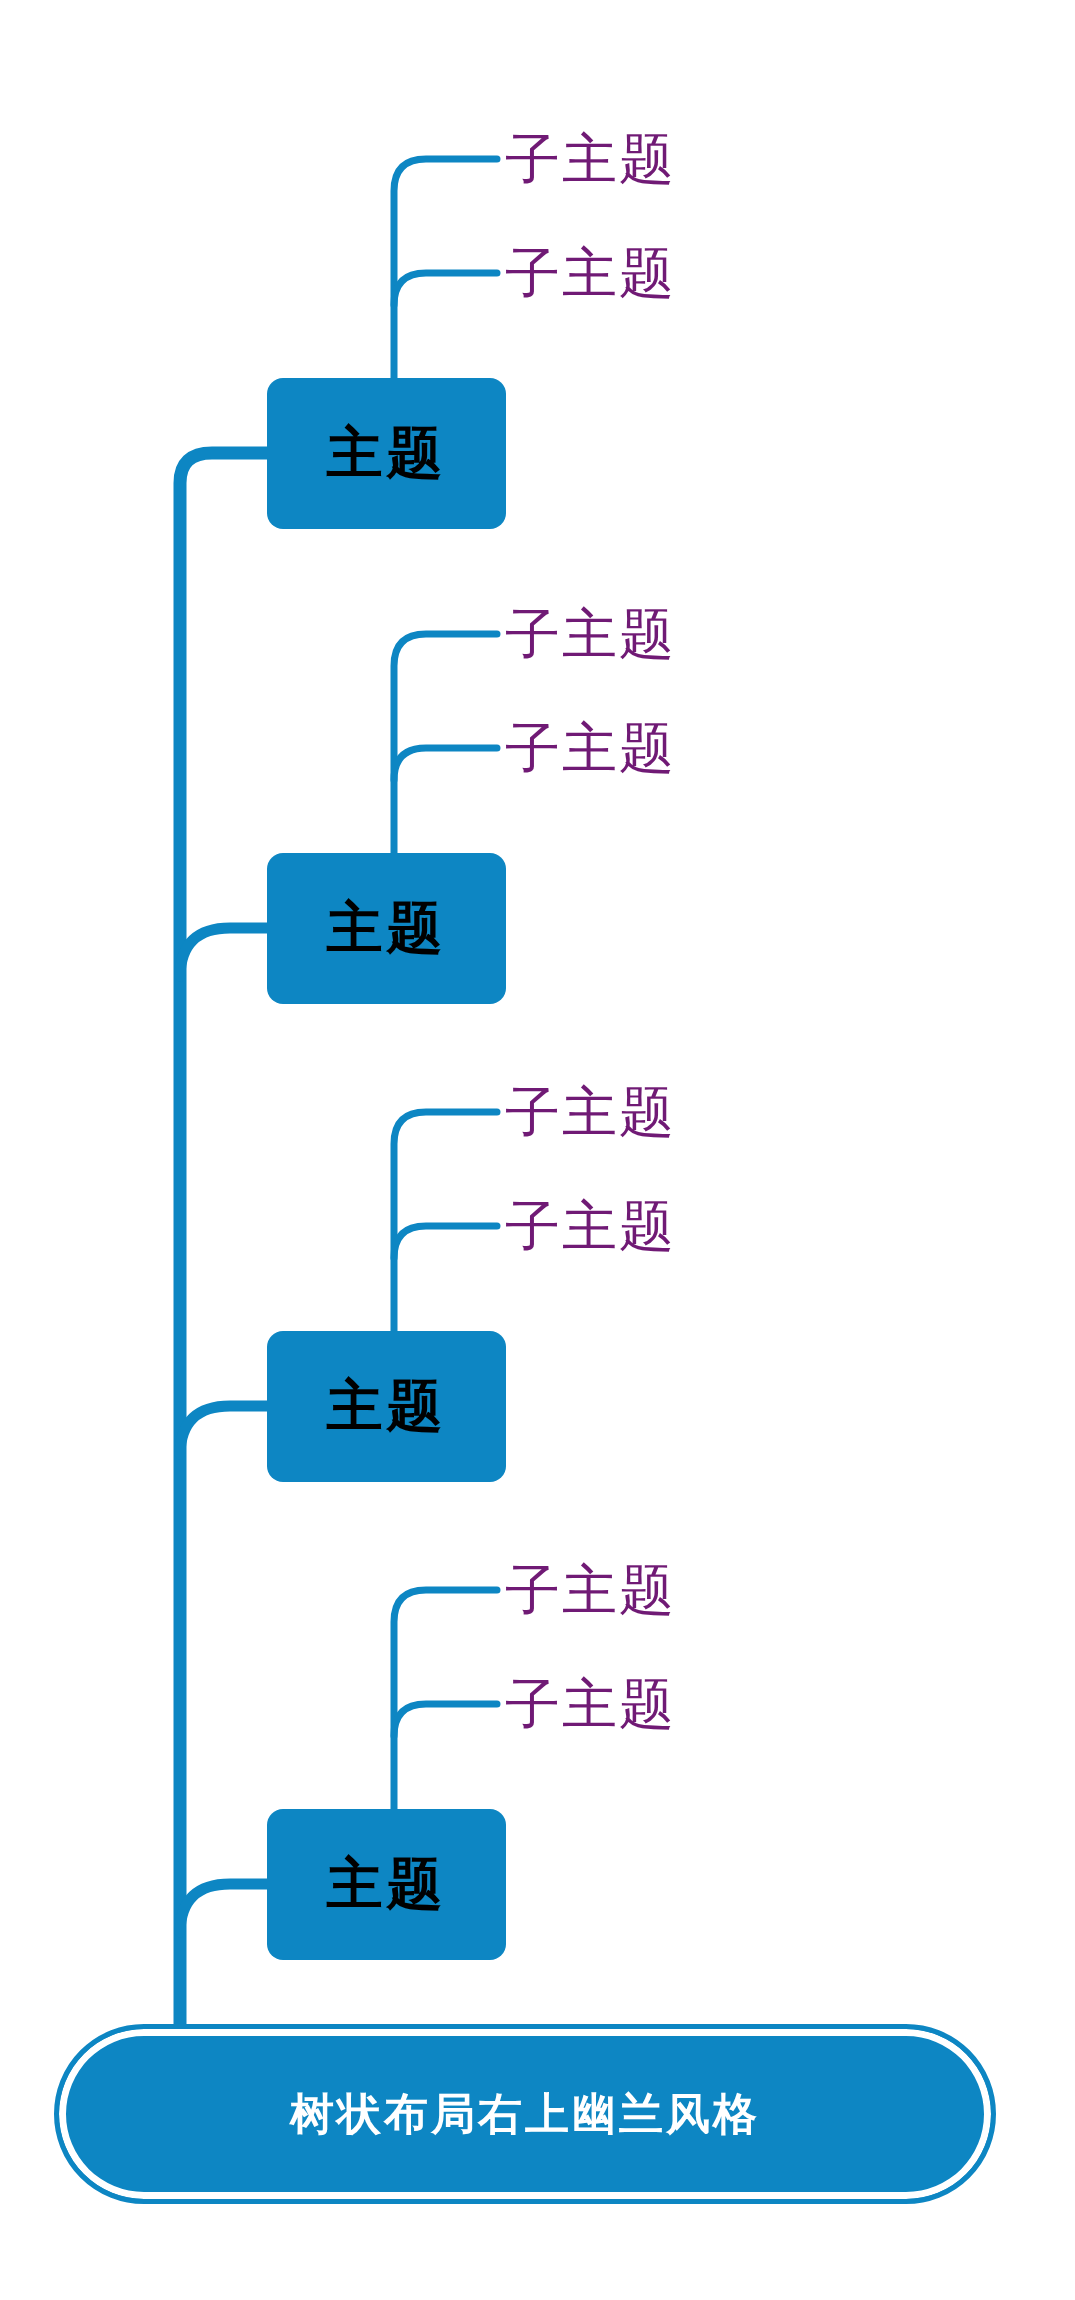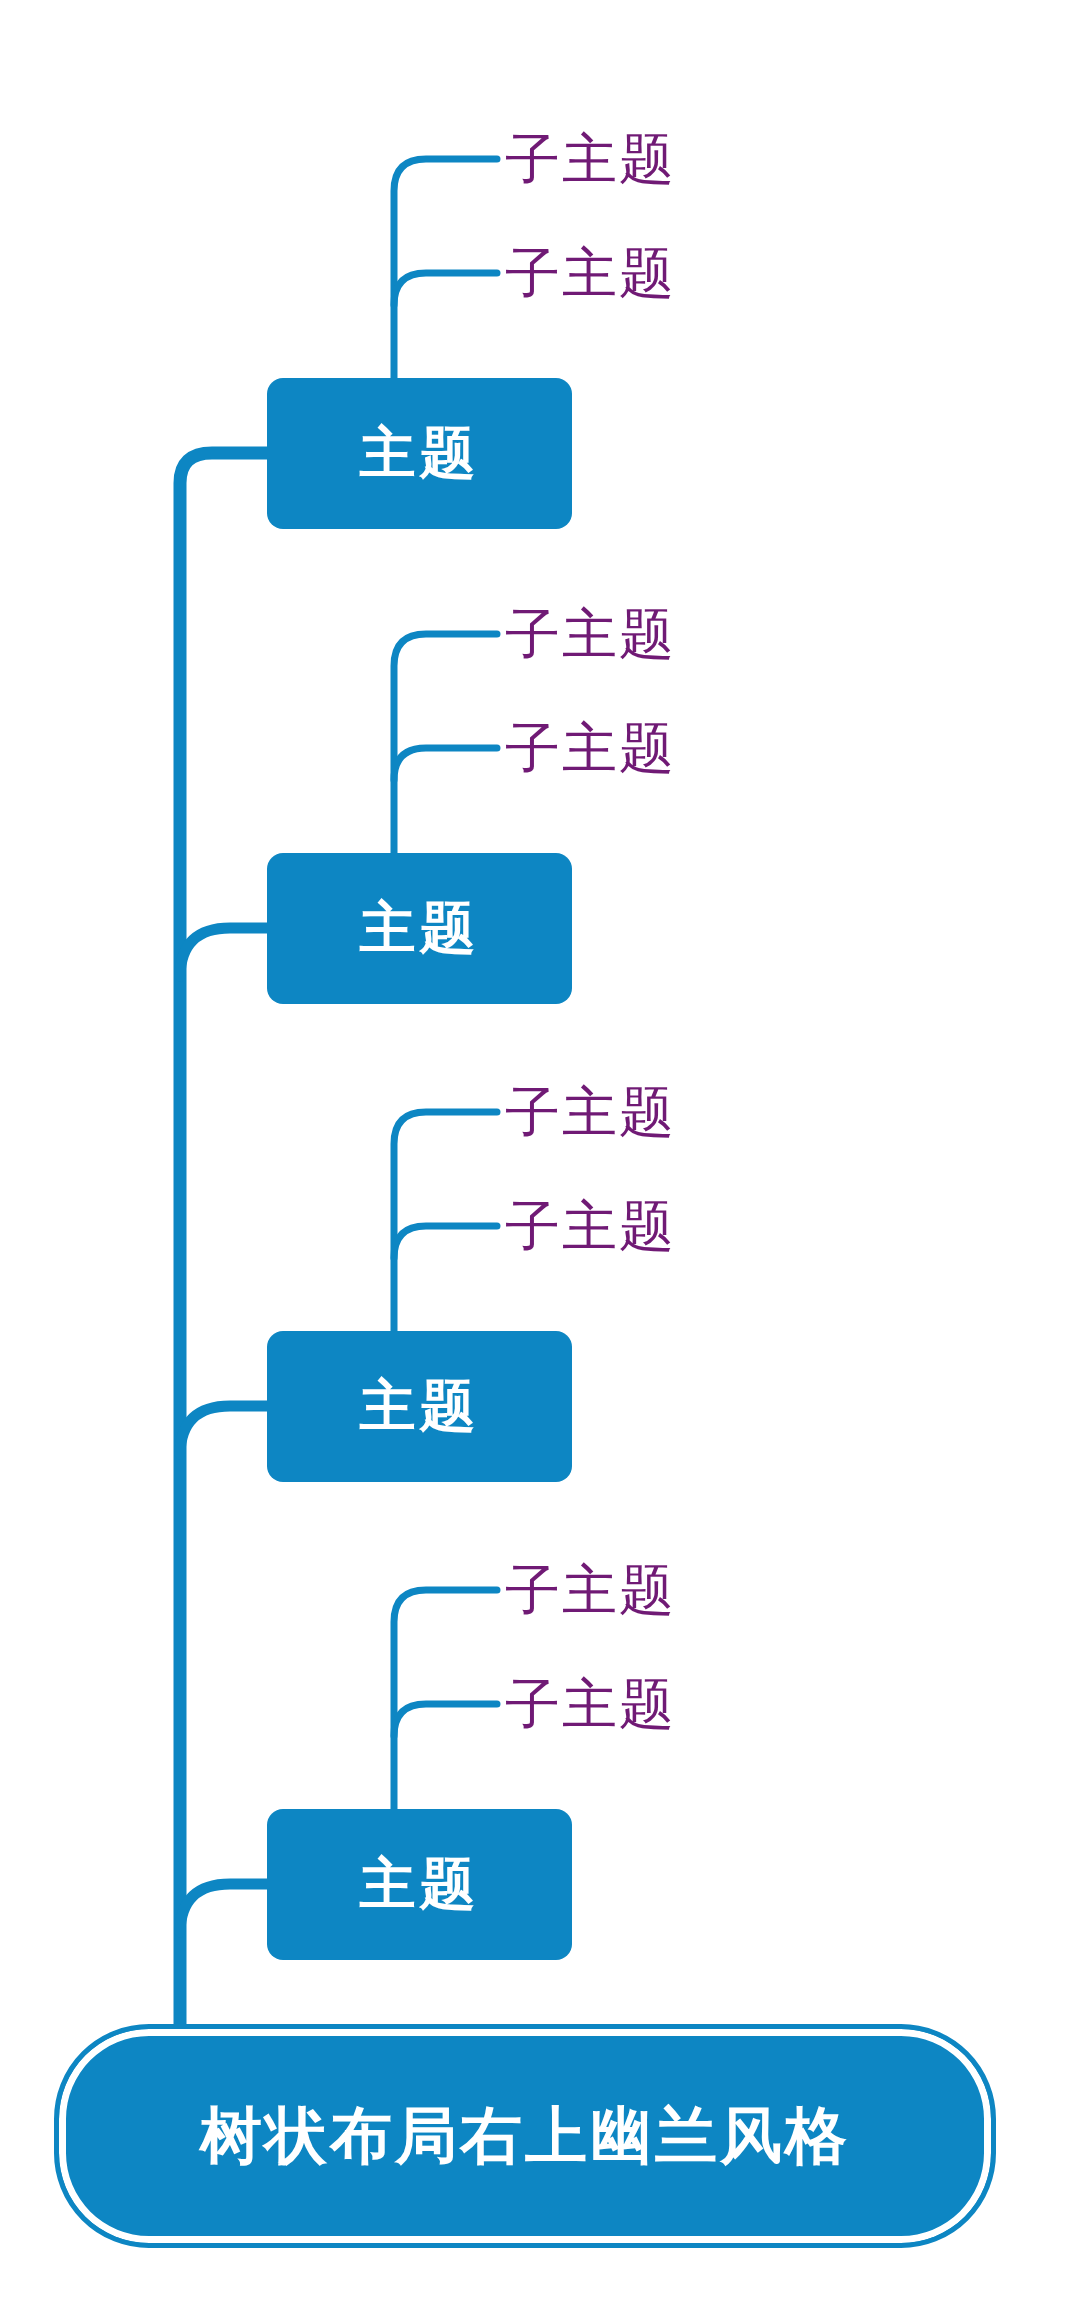--- a/index.html
+++ b/index.html
@@ -19,28 +19,28 @@
     position: absolute;
     left: 0;
     top: 0;
     width: 1075px;
     height: 2300px;
     pointer-events: none;
   }
   .topic-node {
     position: absolute;
     left: 267px;
-    width: 305px;
+    width: 239px;
     height: 151px;
     background: #0d86c3;
     border-radius: 16px;
     display: flex;
     align-items: center;
     justify-content: center;
-    color: #ffffff;
+    color: #000000;
     font-size: 56px;
     font-weight: bold;
     letter-spacing: 4px;
     cursor: pointer;
     box-sizing: border-box;
   }
   .subtopic-label {
     position: absolute;
     left: 505px;
     height: 68px;
@@ -49,30 +49,30 @@
     font-size: 55px;
     letter-spacing: 2px;
     white-space: nowrap;
     cursor: pointer;
   }
   #root-node {
     position: absolute;
     left: 54px;
     top: 2024px;
     width: 942px;
-    height: 224px;
+    height: 180px;
     background: #0d86c3;
     border: 5px solid #0d86c3;
     box-shadow: inset 0 0 0 7px #ffffff;
     border-radius: 95px;
     display: flex;
     align-items: center;
     justify-content: center;
     color: #ffffff;
-    font-size: 62px;
+    font-size: 44px;
     font-weight: bold;
     letter-spacing: 3px;
     cursor: pointer;
     box-sizing: border-box;
   }
 </style>
 </head>
 <body>
 
 <div id="canvas">

